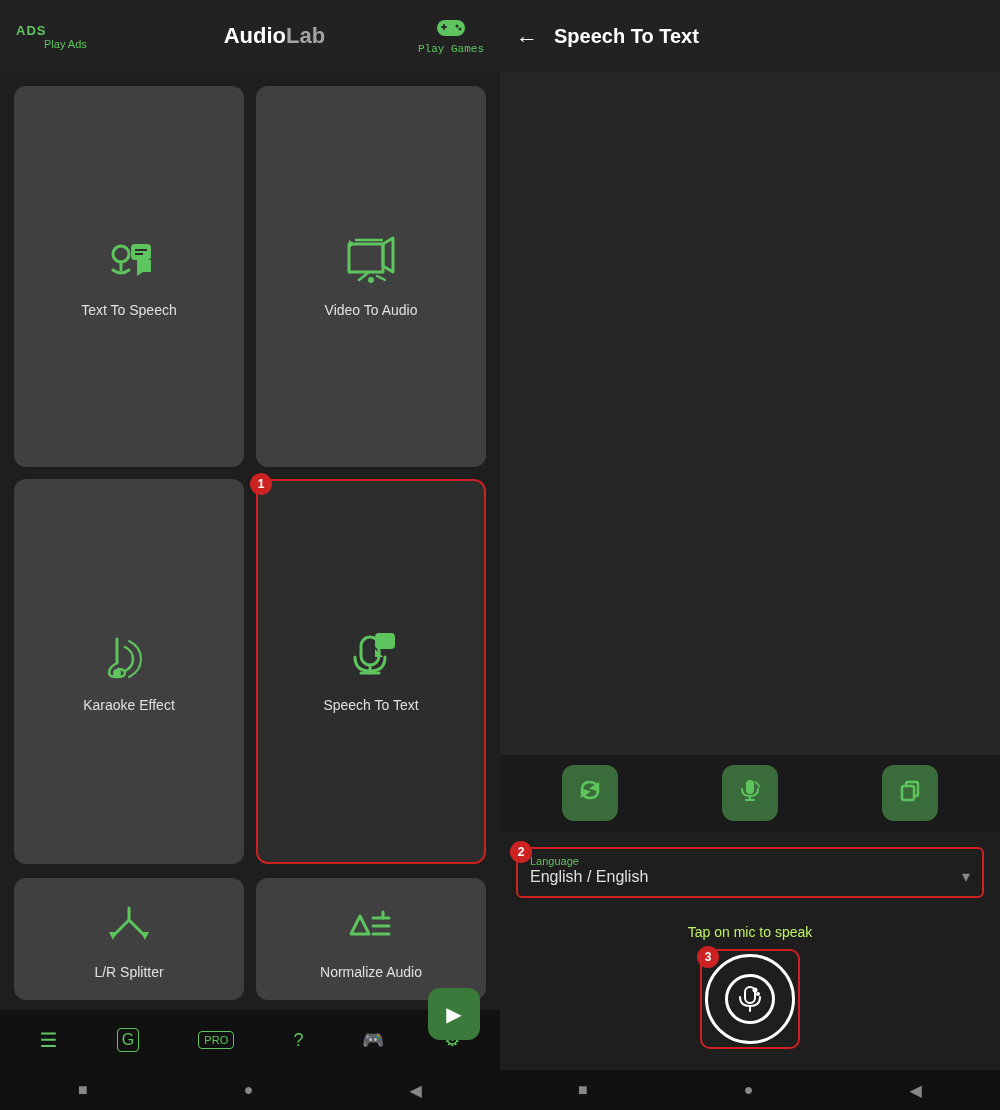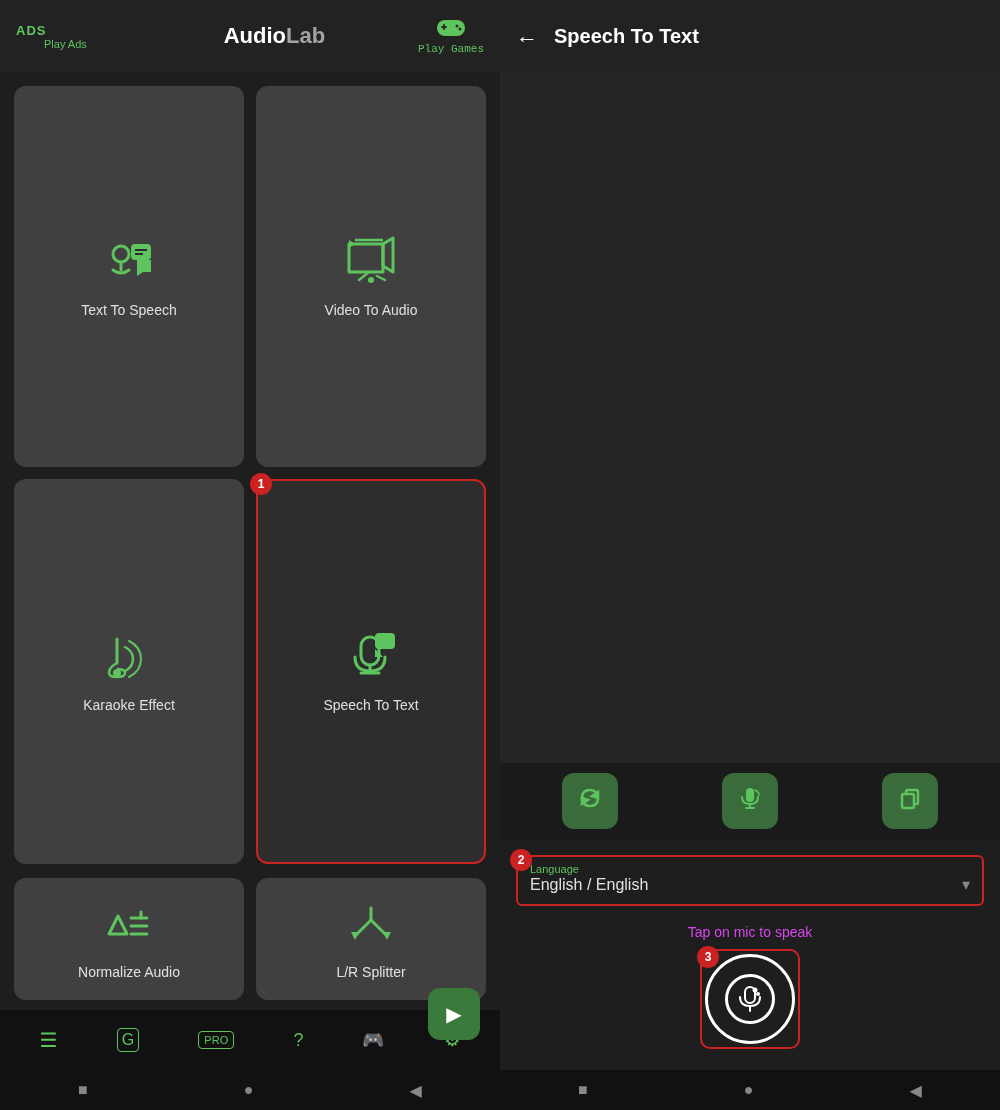--- a/index.html
+++ b/index.html
@@ -287,23 +287,23 @@
       color: #e0e0e0;
       font-size: 16px;
     }
 
     .chevron-icon {
       color: #888;
       font-size: 16px;
     }
 
     .tap-mic-label {
-      color: #d946ef;
+      color: #bef264;
       font-size: 14px;
-      margin-top: 8px;
+      margin-top: 16px;
     }
 
     .mic-container {
       position: relative;
       margin-top: 4px;
       margin-bottom: 10px;
     }
 
     .step-badge-3 {
       position: absolute;
@@ -442,41 +442,41 @@
       <span class="grid-item-label">Speech To Text</span>
     </div>
 
   </div>
 
   <div style="display:grid; grid-template-columns:1fr 1fr; gap:12px; padding:0 14px 10px;">
 
     <div class="grid-item">
       <div class="grid-item-icon">
         <svg width="60" height="50" viewBox="0 0 60 50" fill="none">
+          <line x1="30" y1="10" x2="30" y2="22" stroke="#5ec45e" stroke-width="3" stroke-linecap="round"></line>
+          <line x1="30" y1="22" x2="14" y2="38" stroke="#5ec45e" stroke-width="3" stroke-linecap="round"></line>
+          <line x1="30" y1="22" x2="46" y2="38" stroke="#5ec45e" stroke-width="3" stroke-linecap="round"></line>
+          <polygon points="10,34 18,34 14,42" fill="#5ec45e"></polygon>
+          <polygon points="42,34 50,34 46,42" fill="#5ec45e"></polygon>
+        </svg>
+      </div>
+      <span class="grid-item-label">L/R Splitter</span>
+    </div>
+
+    <div class="grid-item">
+      <div class="grid-item-icon">
+        <svg width="60" height="50" viewBox="0 0 60 50" fill="none">
           <polygon points="10,36 28,36 19,18" fill="none" stroke="#5ec45e" stroke-width="3" stroke-linejoin="round"></polygon>
           <line x1="32" y1="20" x2="48" y2="20" stroke="#5ec45e" stroke-width="3" stroke-linecap="round"></line>
           <line x1="32" y1="28" x2="48" y2="28" stroke="#5ec45e" stroke-width="3" stroke-linecap="round"></line>
           <line x1="32" y1="36" x2="48" y2="36" stroke="#5ec45e" stroke-width="3" stroke-linecap="round"></line>
           <line x1="42" y1="14" x2="42" y2="20" stroke="#5ec45e" stroke-width="3" stroke-linecap="round"></line>
         </svg>
       </div>
       <span class="grid-item-label">Normalize Audio</span>
-    </div>
-
-    <div class="grid-item">
-      <div class="grid-item-icon">
-        <svg width="60" height="50" viewBox="0 0 60 50" fill="none">
-          <line x1="30" y1="10" x2="30" y2="22" stroke="#5ec45e" stroke-width="3" stroke-linecap="round"></line>
-          <line x1="30" y1="22" x2="14" y2="38" stroke="#5ec45e" stroke-width="3" stroke-linecap="round"></line>
-          <line x1="30" y1="22" x2="46" y2="38" stroke="#5ec45e" stroke-width="3" stroke-linecap="round"></line>
-          <polygon points="10,34 18,34 14,42" fill="#5ec45e"></polygon>
-          <polygon points="42,34 50,34 46,42" fill="#5ec45e"></polygon>
-        </svg>
-      </div>
-      <span class="grid-item-label">L/R Splitter</span>
     </div>
 
   </div>
 
   <div class="play-fab">
     <span class="play-fab-icon">▶</span>
   </div>
 
   <div class="bottom-nav">
     <span class="bottom-nav-icon">☰</span>

